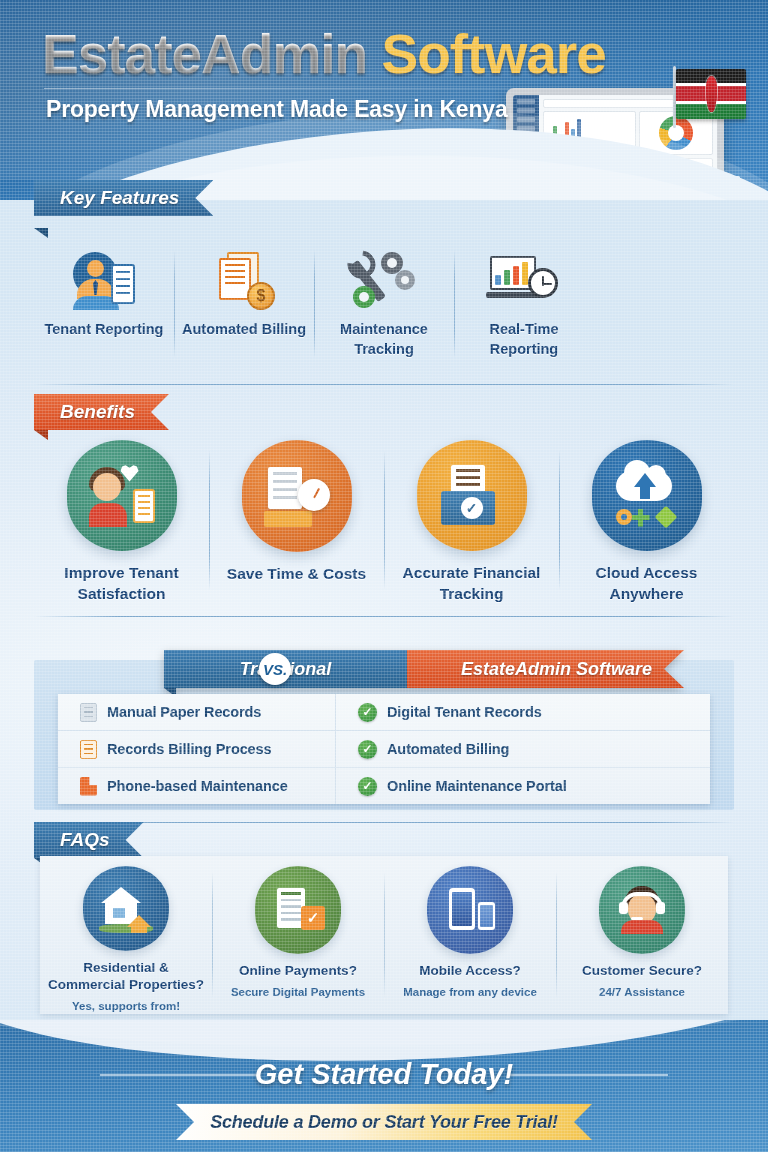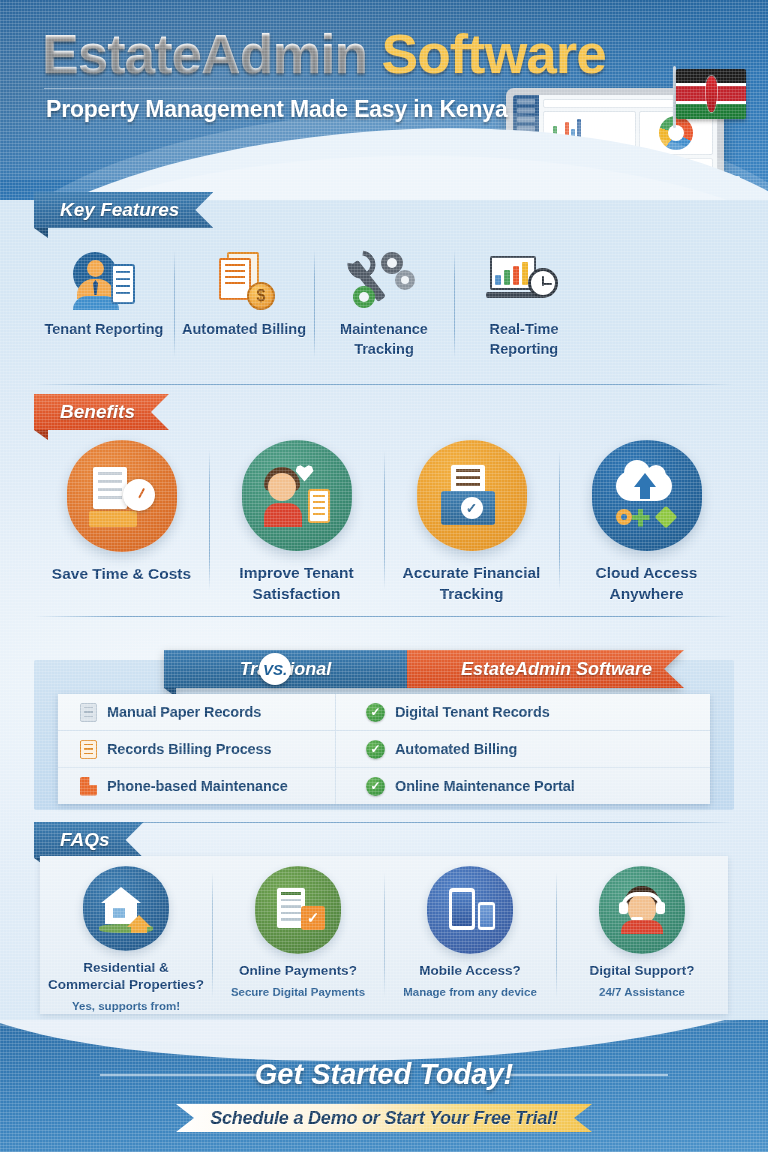--- a/index.html
+++ b/index.html
@@ -292,21 +292,21 @@
     background:#fff;display:flex;align-items:center;justify-content:center;
     color:#1f5f96;font-size:15px;font-weight:700;font-style:italic;
     box-shadow:0 2px 4px rgba(0,0,0,.3);z-index:3;
   }
   .cmp-table{
     position:absolute;left:24px;top:44px;width:652px;height:110px;
     background:linear-gradient(#f4f8fb,#eaf1f7);
     box-shadow:0 2px 6px rgba(30,70,110,.22);
     display:flex;flex-direction:column;
   }
-  .cmp-row{flex:1;display:flex;border-bottom:1px solid #d5e2ee;gap:8px;}
+  .cmp-row{flex:1;display:flex;border-bottom:1px solid #d5e2ee;}
   .cmp-row:last-child{border-bottom:none;text-align:center;}
   .cmp-cell{flex:1;display:flex;align-items:center;gap:10px;padding-left:22px;}
   .cmp-cell.left{border-right:1px solid #d5e2ee;flex:0 0 278px;}
   .cmp-cell .txt{font-size:14.5px;font-weight:600;color:#1b4673;letter-spacing:-.1px;}
   .mini{width:17px;height:19px;flex:0 0 auto;position:relative;}
   .mini.paper{background:#dbe3ea;border:1px solid #b9c6d2;border-radius:2px;}
   .mini.paper i{display:block;height:1.5px;margin:3px 3px 0;background:#aab8c5;}
   .mini.invoice{background:#fdf1e0;border:1px solid #e08a28;border-radius:2px;}
   .mini.invoice i{display:block;height:1.5px;margin:3px 3px 0;background:#e08a28;}
   .mini.phone{background:#e8692b;clip-path:polygon(0 0,55% 0,55% 45%,100% 45%,100% 100%,0 100%);border-radius:2px;}
@@ -392,21 +392,21 @@
   }
   .cta{
     position:absolute;left:0;top:38px;width:768px;text-align:center;
     font-size:29px;font-weight:700;font-style:italic;color:#fff;
     text-shadow:0 2px 4px rgba(0,0,0,.4);
   }
   .cta-rule{position:absolute;top:54px;height:2px;background:rgba(255,255,255,.55);}
   .cta-rule.l{left:100px;width:160px;}
   .cta-rule.r{right:100px;width:160px;}
   .gold{
-    position:absolute;left:176px;top:84px;width:416px;height:28px;
+    position:absolute;left:176px;top:84px;width:416px;height:36px;
     background:linear-gradient(100deg,#ffffff 0%,#fdf3dc 40%,#f8d878 72%,#f2c24b 100%);
     display:flex;align-items:center;justify-content:center;
     clip-path:polygon(0 0, 100% 0, calc(100% - 18px) 50%, 100% 100%, 0 100%, 18px 50%);
     box-shadow:0 4px 8px rgba(0,0,0,.25);
   }
   .gold span{
     font-size:18px;font-weight:600;font-style:italic;color:#15395f;letter-spacing:-.2px;
     text-shadow:0 1px 0 rgba(255,255,255,.6);
   }
   .gold span b{font-weight:800;}
@@ -493,21 +493,21 @@
     <div class="title-rule"></div>
     <div class="subtitle">Property Management Made Easy in Kenya</div>
 
     <div class="flag">
       <div class="pole"></div>
       <div class="cloth"></div>
       <div class="shield"></div>
     </div>
   </div>
 
-  <div class="ribbon blue" style="left:34px;top:192px;">
+  <div class="ribbon blue" style="left:34px;top:180px;">
     <span>Key Features</span>
   </div>
   <div class="ribbon-tab blue" style="left:34px;top:228px;"></div>
 
   <div class="features">
     <div class="feat">
       <div class="ic">
         <div class="ic-tenant">
           <div class="av"></div>
             <div class="hd"></div>
@@ -572,51 +572,51 @@
 
   <div class="divider" style="top:384px;"></div>
 
   <div class="ribbon orange" style="left:34px;top:394px;">
     <span>Benefits</span>
   </div>
   <div class="ribbon-tab orange" style="left:34px;top:430px;"></div>
 
   <div class="benefits">
     <div class="ben">
-      <div class="blob c1">
-        <div class="art">
-          <div class="doc">
-              <i></i>
-              <i></i>
-              <i></i>
-              <i></i>
-            </div>
-          <div class="tray"></div>
-          <div class="clock"></div>
-        </div>
-      </div>
-      <div class="lbl">Save Time &amp; Costs</div>
-    </div>
-
-    <div class="ben">
       <div class="blob c2">
         <div class="art">
           <div class="hair"></div>
             <div class="face"></div>
             <div class="torso"></div>
           <div class="heart"></div>
           <div class="card2">
               <i></i>
               <i></i>
               <i></i>
               <i></i>
             </div>
         </div>
       </div>
       <div class="lbl">Improve Tenant Satisfaction</div>
+    </div>
+
+    <div class="ben">
+      <div class="blob c1">
+        <div class="art">
+          <div class="doc">
+              <i></i>
+              <i></i>
+              <i></i>
+              <i></i>
+            </div>
+          <div class="tray"></div>
+          <div class="clock"></div>
+        </div>
+      </div>
+      <div class="lbl">Save Time &amp; Costs</div>
     </div>
 
     <div class="ben">
       <div class="blob c3">
         <div class="art">
           <div class="paper">
               <i></i>
               <i></i>
               <i></i>
             </div>
@@ -758,21 +758,21 @@
         <div class="art2">
           <div class="shair"></div>
             <div class="sface"></div>
           <div class="sband"></div>
           <div class="sear l"></div>
             <div class="sear r"></div>
           <div class="smic"></div>
           <div class="sbody"></div>
         </div>
       </div>
-      <div class="q">Digital Support?</div>
+      <div class="q">Customer Secure?</div>
       <div class="a">24/7 Assistance</div>
     </div>
   </div>
 
   <div class="footer">
     <div class="ftr-wave"></div>
     <div class="ftr-wave2"></div>
 
     <div class="cta-rule l"></div>
     <div class="cta-rule r"></div>

